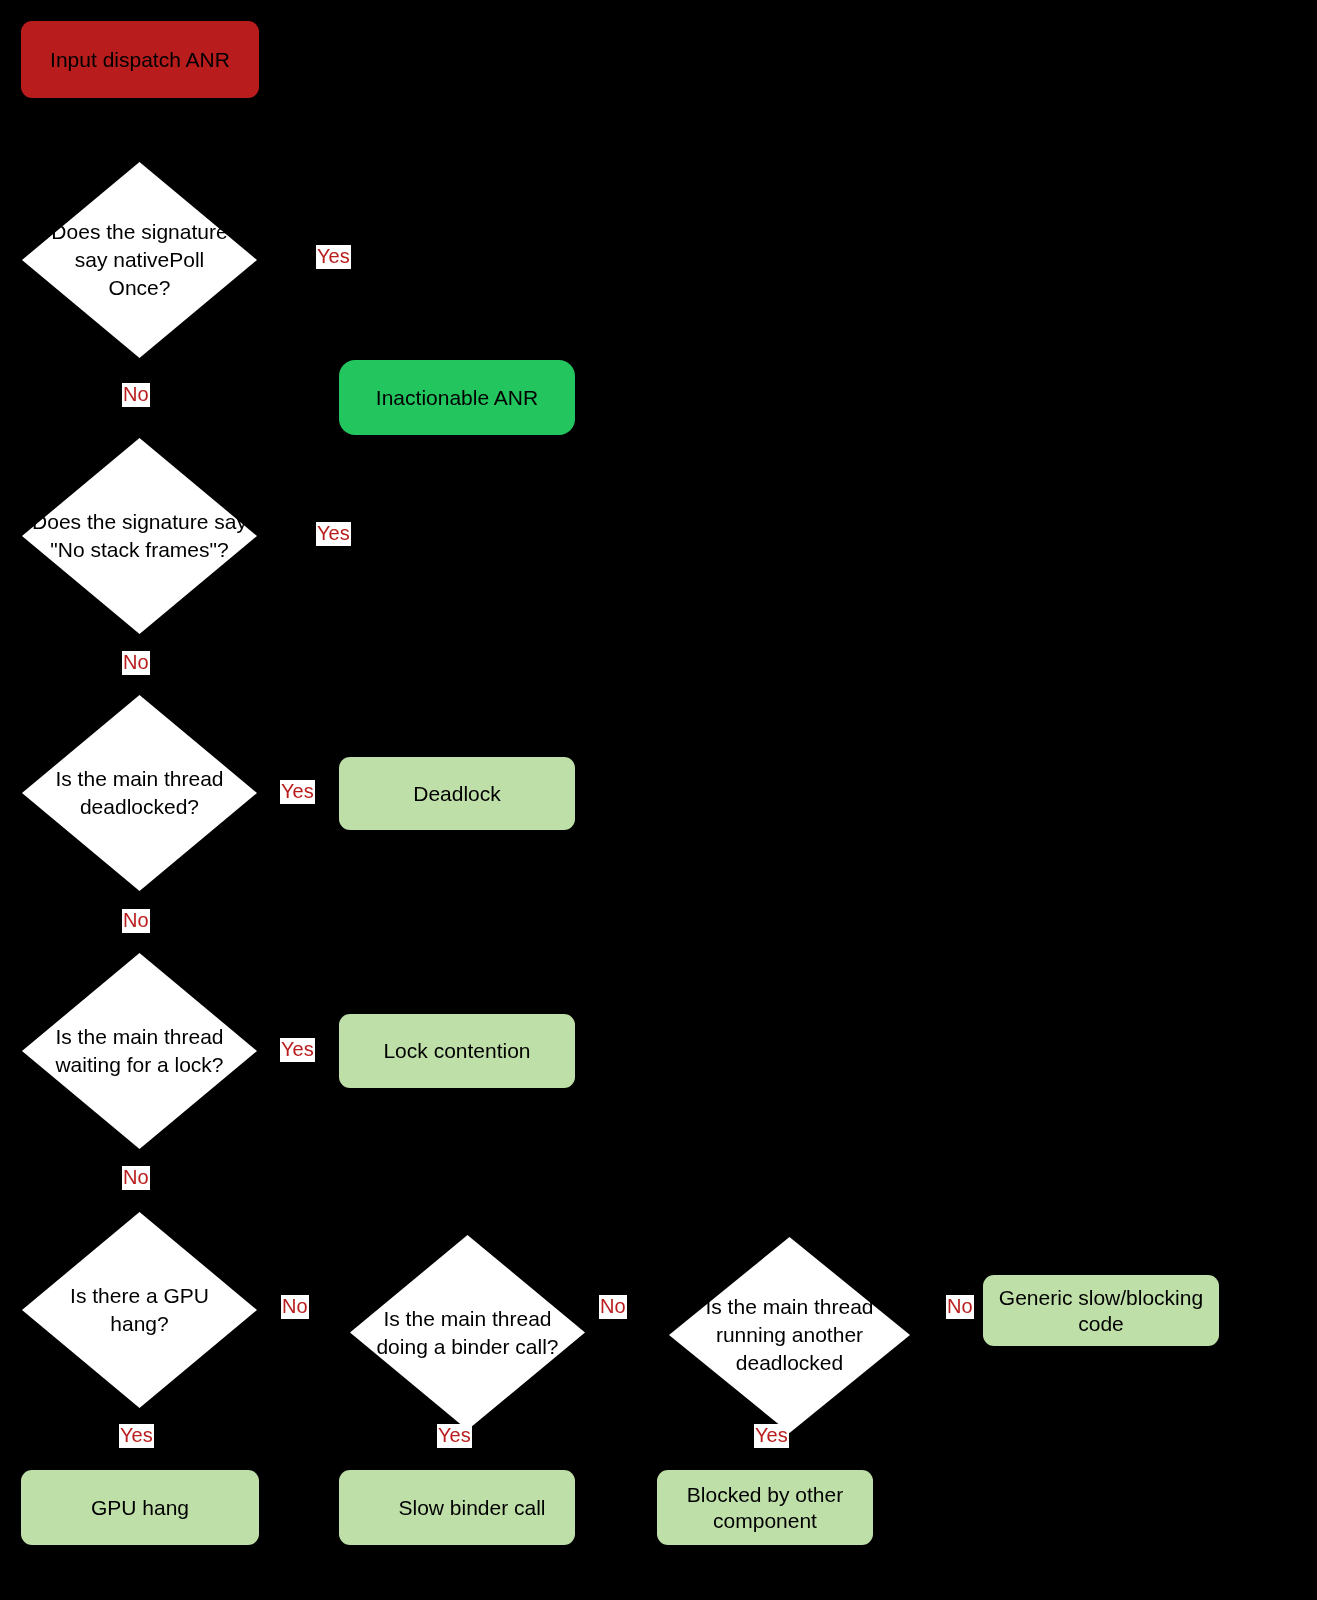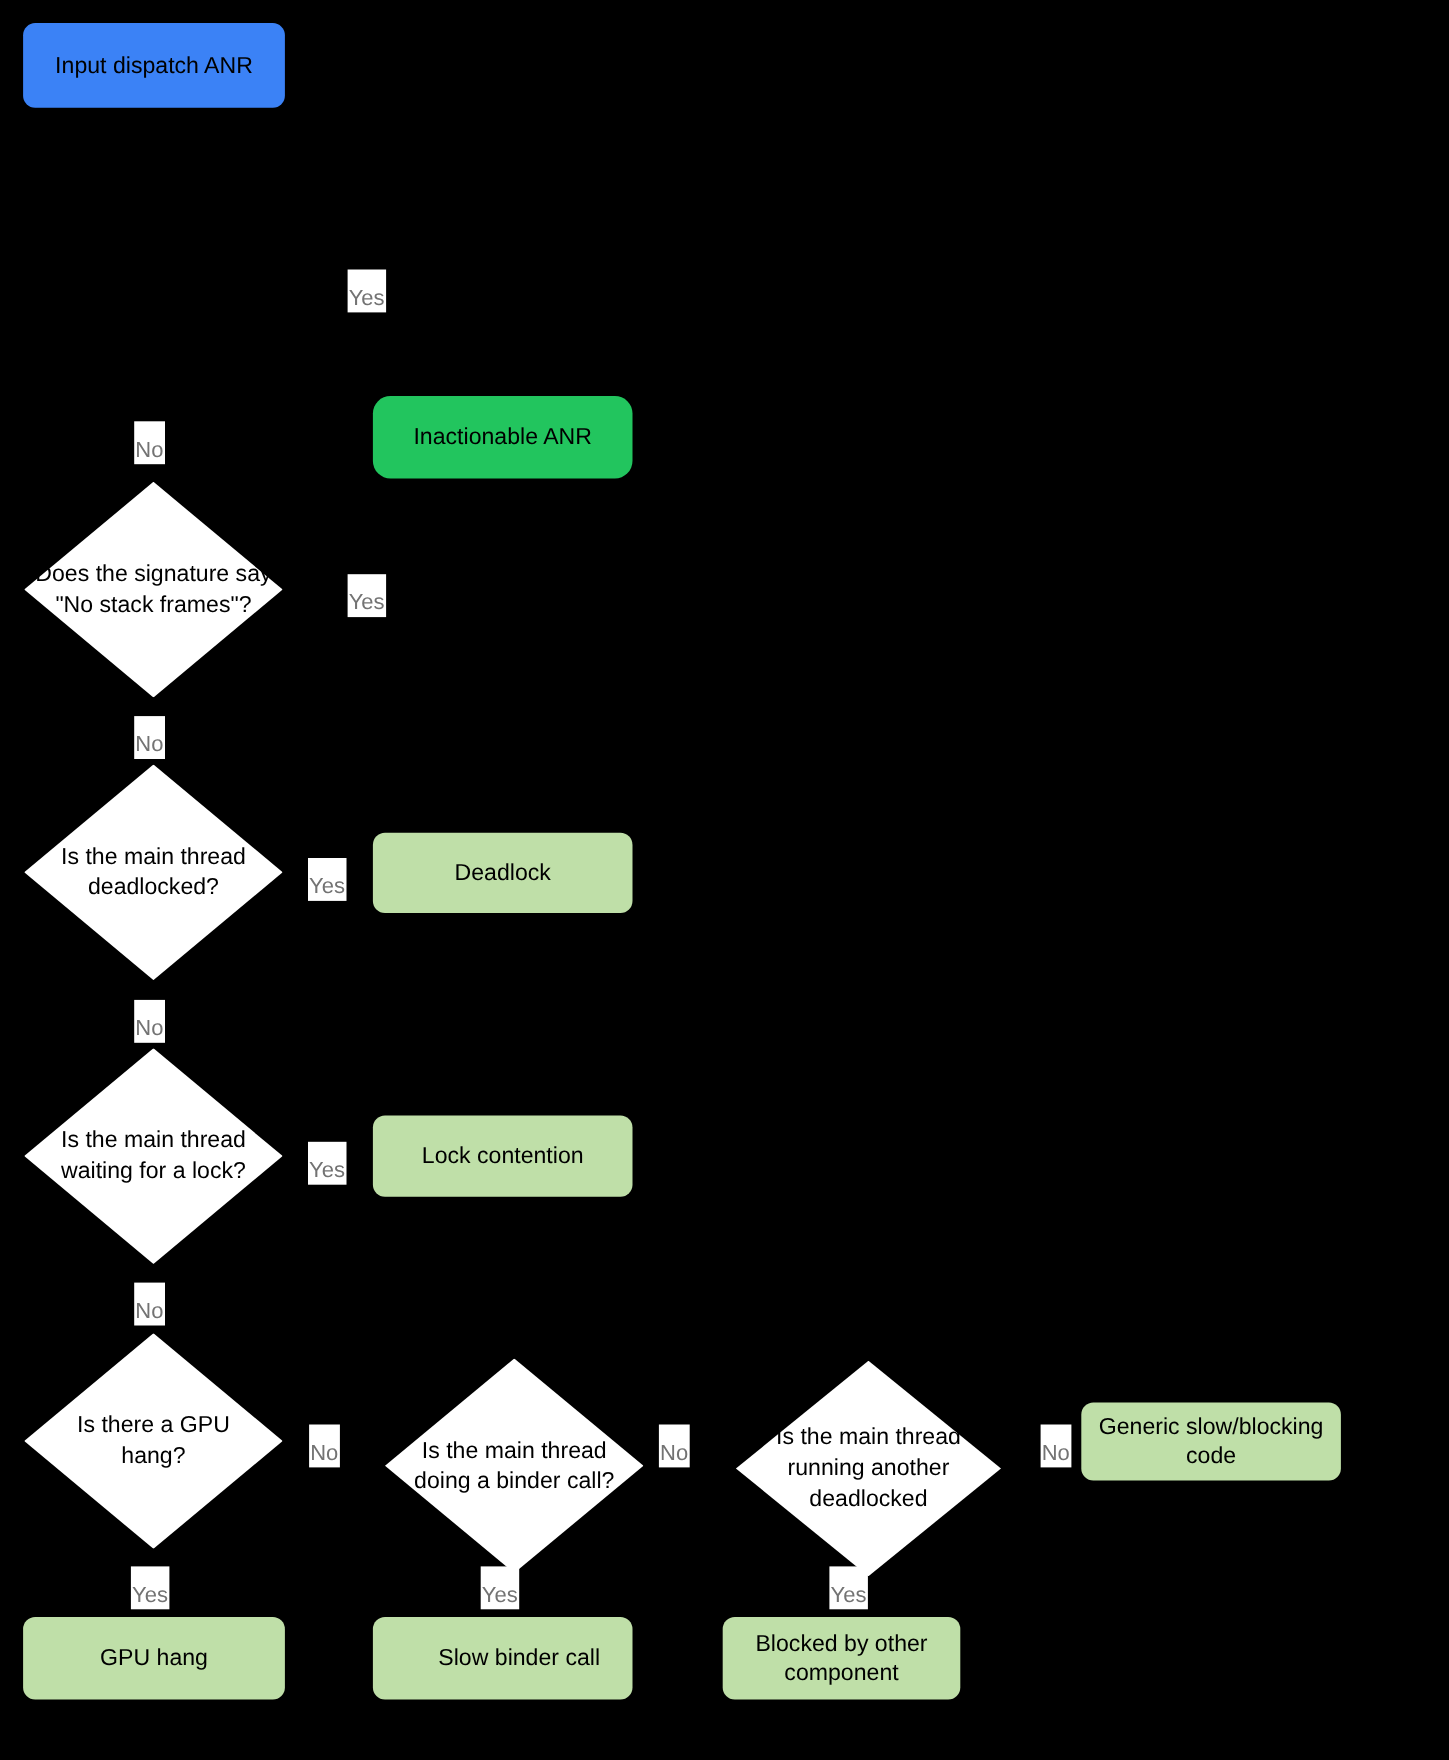--- a/index.html
+++ b/index.html
@@ -32,21 +32,21 @@
     line-height: 1.22;
   }
 
   
   .box {
     border-radius: 11px;
     font-size: 21px;
     padding: 4px 10px;
   }
   .box.start {
-    background: #3b82f6;
+    background: #b91c1c;
   }
   .box.bad {
     background: #22c55e;
     border-radius: 16px;
   }
   .box.good {
     background: #bfdfa8;
   }
 
   
@@ -71,24 +71,24 @@
     width: 190px;
     color: #000000;
     pointer-events: none;
   }
   .diamond.wide .dtext { width: 215px; }
 
   
   .edge-label {
     position: absolute;
     background: #ffffff;
-    color: #737373;
+    color: #b91c1c;
     font-size: 20px;
     line-height: 1.05;
-    padding: 16px 1px 2px 1px;
+    padding: 1px 1px 2px 1px;
     white-space: nowrap;
   }
   #edges-layer {
     position: absolute;
     left: 0; top: 0;
     width: 1317px;
     height: 1600px;
     pointer-events: none;
   }
 </style>
@@ -114,20 +114,24 @@
       <path d="M457,1428 L457,1470"></path>
       <path d="M910,1310 L1033,1310"></path>
       <path d="M789,1433 L789,1470"></path>
     </g>
   </svg>
 
   <div class="node box start" style="left:21px; top:21px; width:238px; height:77px;">
     <span>Input dispatch ANR</span>
   </div>
 
+  <div class="node diamond" style="left:22px; top:162px; width:235px; height:196px;">
+    <span class="dshape"></span>
+    <span class="dtext">Does the signature say nativePoll Once?</span>
+  </div>
   <div class="edge-label" style="left:316px; top:245px;">Yes</div>
   <div class="edge-label" style="left:122px; top:383px;">No</div>
 
   <div class="node box bad" style="left:339px; top:360px; width:236px; height:75px;">
     <span>Inactionable ANR</span>
   </div>
 
   <div class="node diamond wide" style="left:22px; top:438px; width:235px; height:196px;">
     <span class="dshape"></span>
     <span class="dtext">Does the signature say "No stack frames"?</span>

